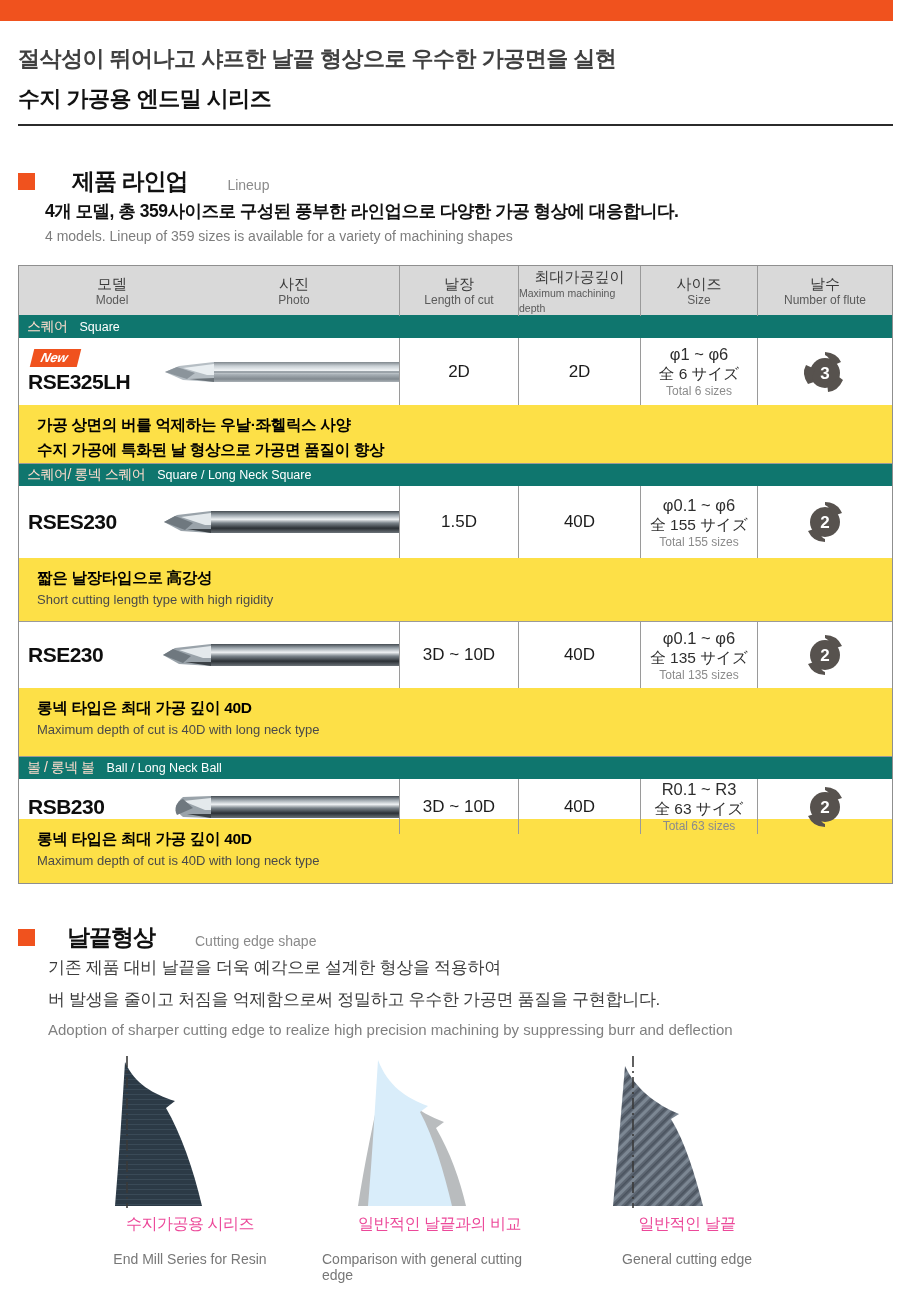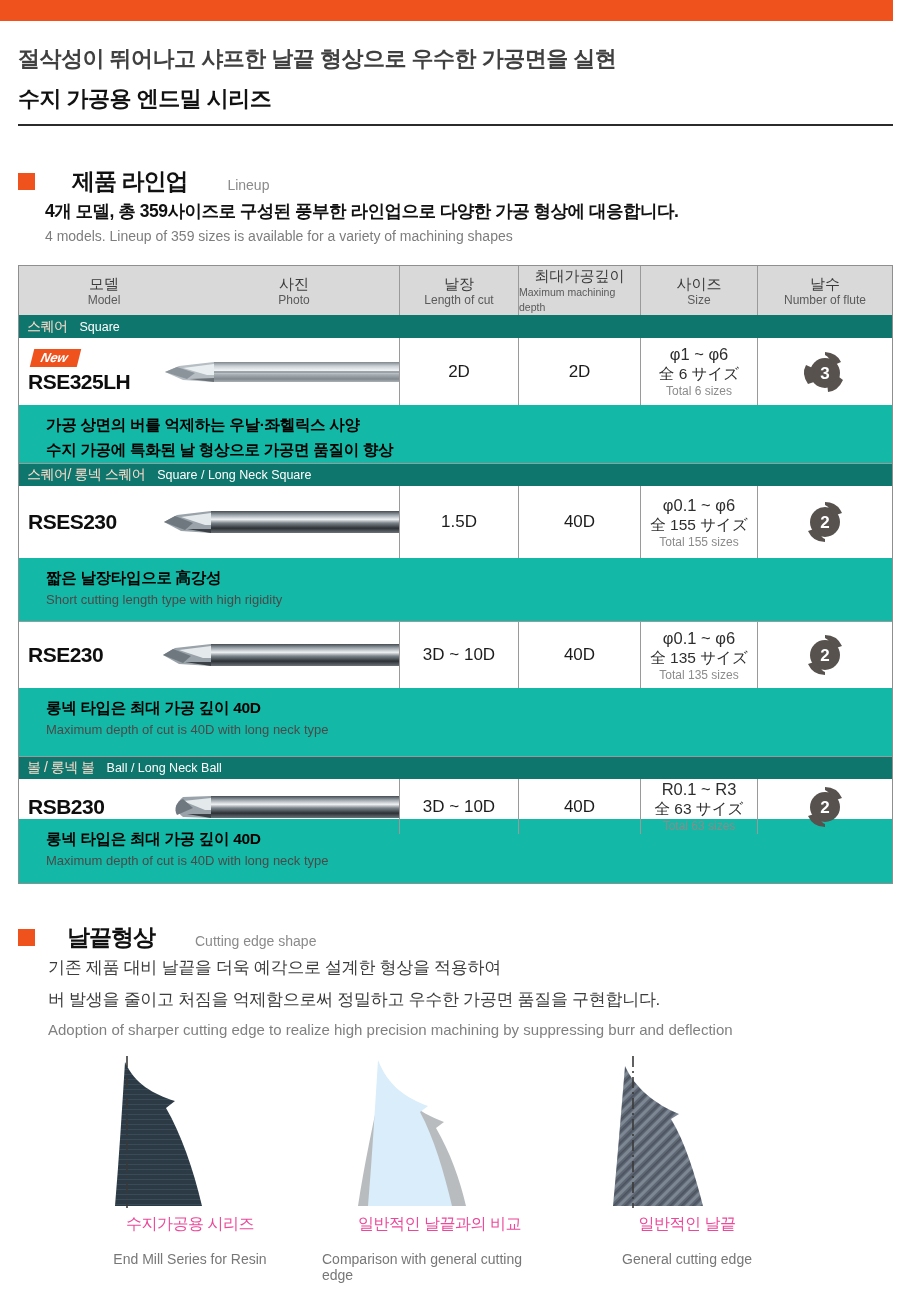--- a/index.html
+++ b/index.html
@@ -27,40 +27,40 @@
   .tbl{position:absolute;left:18px;top:265px;width:875px;border:1px solid #8f8f8f;background:#fff;box-sizing:border-box;}
   .trow{display:grid;grid-template-columns:380px 119px 122px 117px 135px;}
   .trow .c{border-left:1px solid #9a9a9a;display:flex;flex-direction:column;align-items:center;justify-content:center;box-sizing:border-box;}
   .trow .c:first-child{border-left:none;}
   .sep{border-top:1px solid #9a9a9a;}
 
   .thead{height:49px;background:#d9d9d9;}
   .thead .hko{font-size:15px;color:#3a3a3a;line-height:19px;}
   .thead .hen{font-size:12px;color:#5a5a5a;line-height:15px;}
   .thead .hen.tiny{font-size:10.5px;}
-  .hsplit{flex-direction:row !important;justify-content:flex-start !important;padding:0 !important;}
+  .hsplit{flex-direction:row !important;justify-content:flex-start !important;padding:8px !important;}
   .hsub{width:170px;display:flex;flex-direction:column;align-items:center;justify-content:center;height:100%;}
   .hsub.grow{flex:1;}
 
   .band{height:23px;background:#0f766e;display:flex;align-items:center;padding-left:8px;box-sizing:border-box;}
   .band .bko{font-size:14px;color:#ffddcd;letter-spacing:-0.5px;}
   .band .ben{font-size:12.5px;color:#ffffff;margin-left:12px;}
 
   .prow .val{font-size:17px;color:#1c1c1c;}
   .mcell{position:relative;align-items:flex-start !important;justify-content:center !important;padding-left:9px;}
   .model{font-size:21px;font-weight:bold;color:#0e0e0e;letter-spacing:-0.5px;z-index:2;}
   .newbadge{display:inline-block;background:#f0521e;color:#fff;font-size:13px;font-style:italic;font-weight:bold;
             padding:1px 11px 2px 9px;transform:skewX(-14deg);margin:0 0 3px 4px;z-index:2;}
   .photo{position:absolute;right:0;top:50%;transform:translateY(-50%);width:240px;height:34px;z-index:1;}
 
   .sizecell .s1{font-size:16.5px;color:#2e2e2e;line-height:20px;}
   .sizecell .s2{font-size:15.5px;color:#2e2e2e;line-height:20px;}
   .sizecell .s3{font-size:12px;color:#8b8b8b;line-height:15px;}
 
-  .note{background:#14b8a6;padding:7px 0 0 27px;box-sizing:border-box;}
+  .note{background:#fde047;padding:7px 0 0 18px;box-sizing:border-box;}
   .note .nk{font-size:15.5px;font-weight:bold;color:#000;line-height:25px;letter-spacing:-0.3px;}
   .note .ne{font-size:13px;color:#4a4a4a;line-height:19px;}
 
   .h-r1{height:67px;} .h-n1{height:58px;} .h-r2{height:72px;} .h-n2{height:63px;}
   .h-r3{height:66px;} .h-n3{height:68px;} .h-r4{height:40px;} .h-n4{height:64px;}
 
   
   .body1{position:absolute;left:48px;top:956px;font-size:17px;color:#3c3c3c;letter-spacing:-0.3px;}
   .body2{position:absolute;left:48px;top:988px;font-size:17px;color:#3c3c3c;letter-spacing:-0.3px;}
   .bodyen{position:absolute;left:48px;top:1021px;font-size:15px;color:#808080;}

